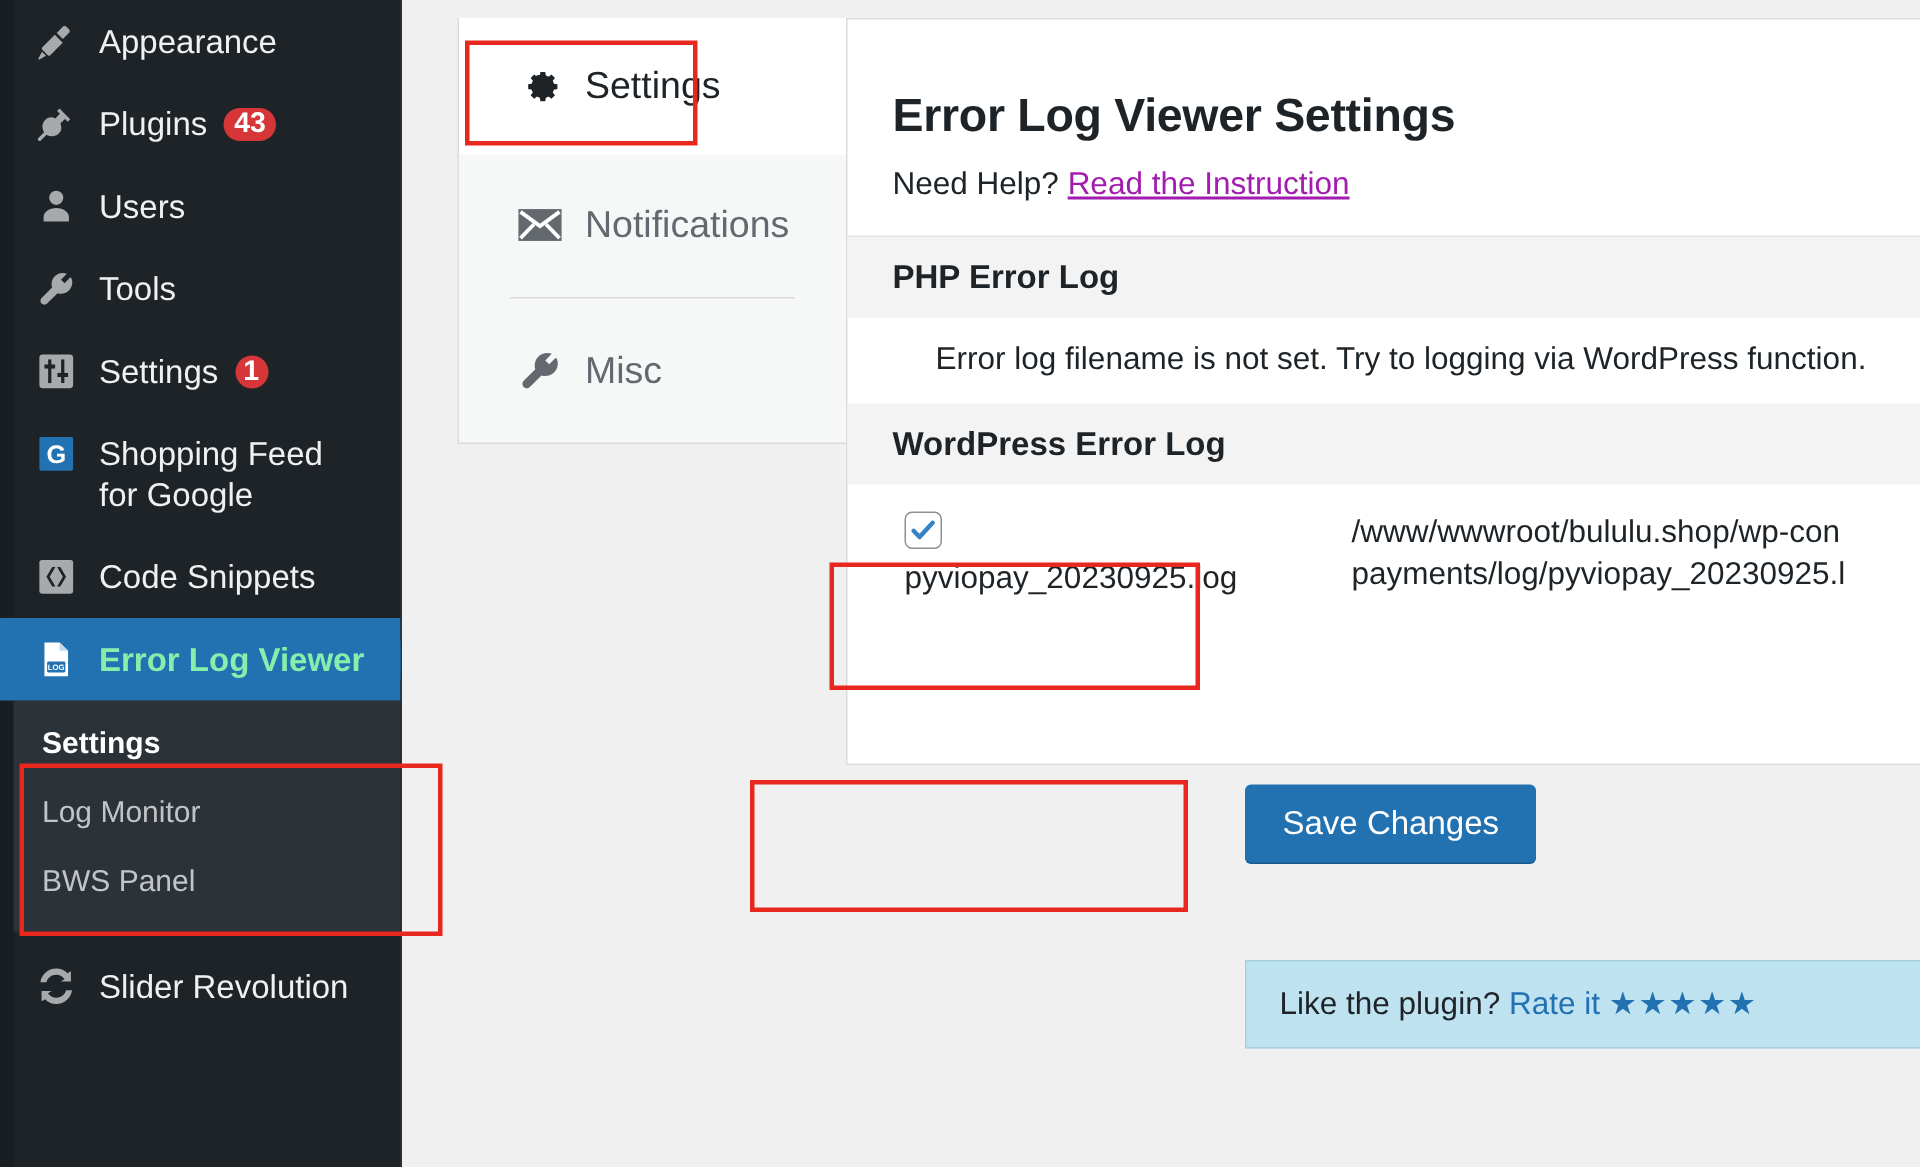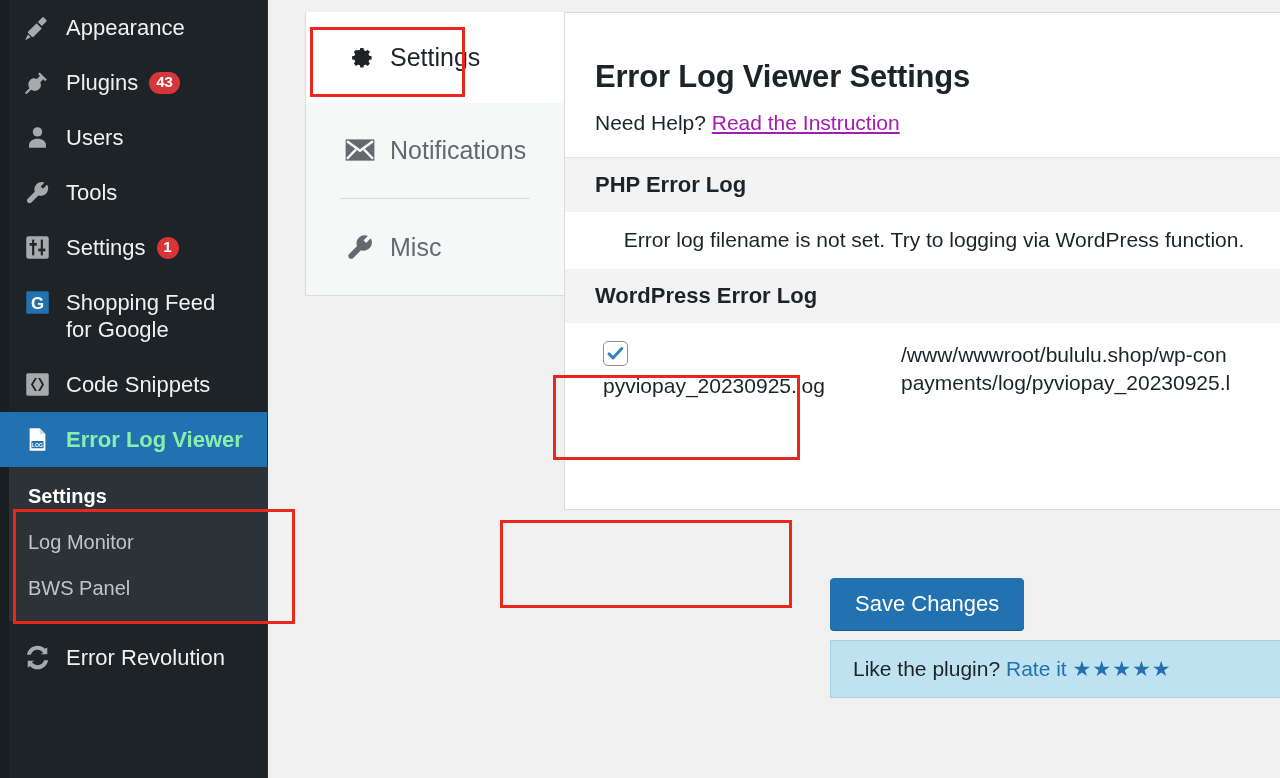--- a/index.html
+++ b/index.html
@@ -40,21 +40,21 @@
     display: flex; align-items: center; justify-content: center;
   }
   .menu-item .mi-ico svg { display:block; }
   .menu-item .mi-label { white-space: pre-line; }
   .menu-item.two-line { height: 82px; align-items: center; }
   .menu-item.two-line .mi-ico { align-self: flex-start; margin-top: 12px; }
 
   .badge {
     display: inline-flex; align-items: center; justify-content: center;
     background: #d63638; color: #fff;
-    font-size: 15px; font-weight: 600;
+    font-size: 19px; font-weight: 600;
     border-radius: 11px;
     min-width: 22px; height: 22px;
     padding: 0 7px;
     margin-left: 11px;
     vertical-align: middle;
   }
   .badge.round { border-radius: 50%; padding: 0; width: 22px; }
 
   .menu-item.current {
     background: #2271b1;
@@ -154,21 +154,21 @@
   .cb-box svg { display: block; }
   #log-name { font-size: 21px; color: #1d2327; }
   #log-path {
     font-size: 21px; color: #1d2327; line-height: 1.32;
     white-space: pre-line;
     padding-left: 6px;
   }
 
   
   #savebtn {
-    position: absolute; left: 562px; top: 578px;
+    position: absolute; left: 562px; top: 523px;
     background: #2271b1; color: #fff;
     border: 1px solid #2271b1; border-radius: 4px;
     font-size: 22px; font-family: "Liberation Sans", sans-serif;
     padding: 12px 24px;
     cursor: pointer;
     box-shadow: 0 1px 0 #1a5a8c;
   }
 
   
   #footer { position: absolute; left: 562px; top: 640px; display: flex; }
@@ -305,21 +305,21 @@
 
     <div class="menu-sep"></div>
 
     <div class="menu-item">
       <span class="mi-ico">
         <svg width="27" height="27" viewBox="0 0 24 24" fill="#a7aaad">
           <path d="M12 5.2c2.1 0 3.9 1.1 4.9 2.7l-2.3 1.3h6.1V3.1l-2.1 1.2C17.1 2.6 14.7 1.5 12 1.5 7.2 1.5 3.3 5 2.6 9.6h3.6c.6-2.5 2.9-4.4 5.8-4.4z"></path>
           <path d="M12 18.8c-2.1 0-3.9-1.1-4.9-2.7l2.3-1.3H3.3v6.1l2.1-1.2c1.5 1.7 3.9 2.8 6.6 2.8 4.8 0 8.7-3.5 9.4-8.1h-3.6c-.6 2.5-2.9 4.4-5.8 4.4z"></path>
         </svg>
       </span>
-      <span class="mi-label">Error Revolution</span>
+      <span class="mi-label">Slider Revolution</span>
     </div>
   </div>
 
   <div id="main">
 
     <div id="tabcard">
       <div id="tab-settings-wrap">
         <div class="tab" id="tab-settings">
           <span class="t-ico">
             <svg width="30" height="30" viewBox="0 0 24 24" fill="#1d2327">

